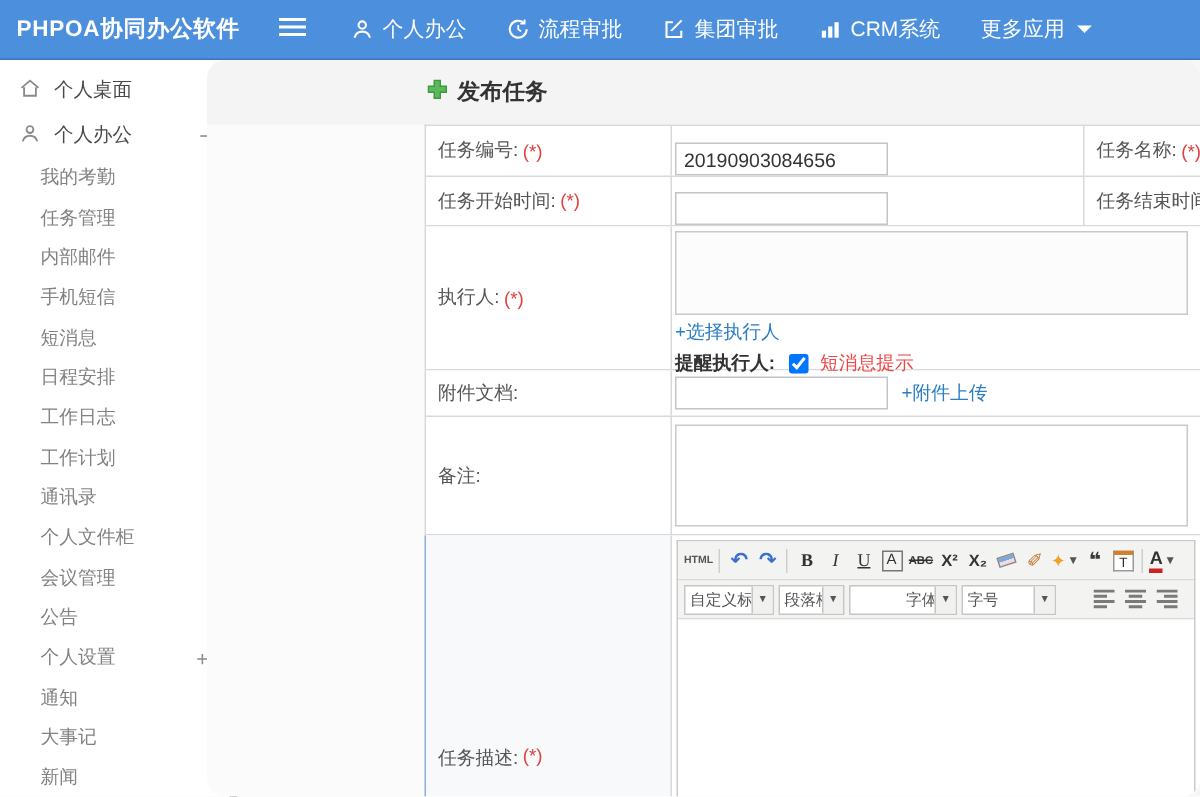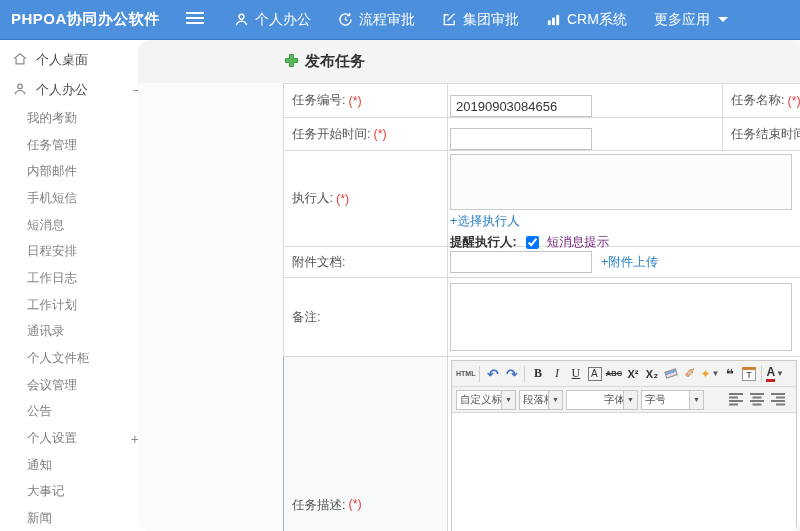--- a/index.html
+++ b/index.html
@@ -73,21 +73,21 @@
   .exec-area, .remark-area {
     width:342px; border:1px solid #c9c9c9; resize:none; outline:none; display:block;
     font-family:"Liberation Sans","DejaVu Sans",sans-serif;
   }
   .exec-area { height:56px; background:#fcfcfc; margin-top:1px; }
   .remark-area { height:68px; background:#fff; margin-top:3px; }
   .blue-link { color:#2a7dc5; text-decoration:none; font-size:12.5px; cursor:pointer; }
   .choose-line { margin-top:3px; }
   .remind-line { display:flex; align-items:center; gap:5px; margin-top:3px; }
   .remind-label { font-weight:bold; color:#333; }
-  .sms-label { color:#701a75; }
+  .sms-label { color:#ef4444; }
   .attach-line { display:flex; align-items:center; gap:9px; }
 
   
   .editor { width:346px; margin-left:1px; margin-top:1px; border:1px solid #c9c9c9; background:#fff; }
   .ed-toolbar {
     height:26px; background:#f3f3f1; border-bottom:1px solid #d8d8d6;
     display:flex; align-items:center; padding:0 3px; overflow:hidden; white-space:nowrap;
   }
   .tb-btn {
     min-width:19px; height:20px; display:inline-flex; align-items:center; justify-content:center;

